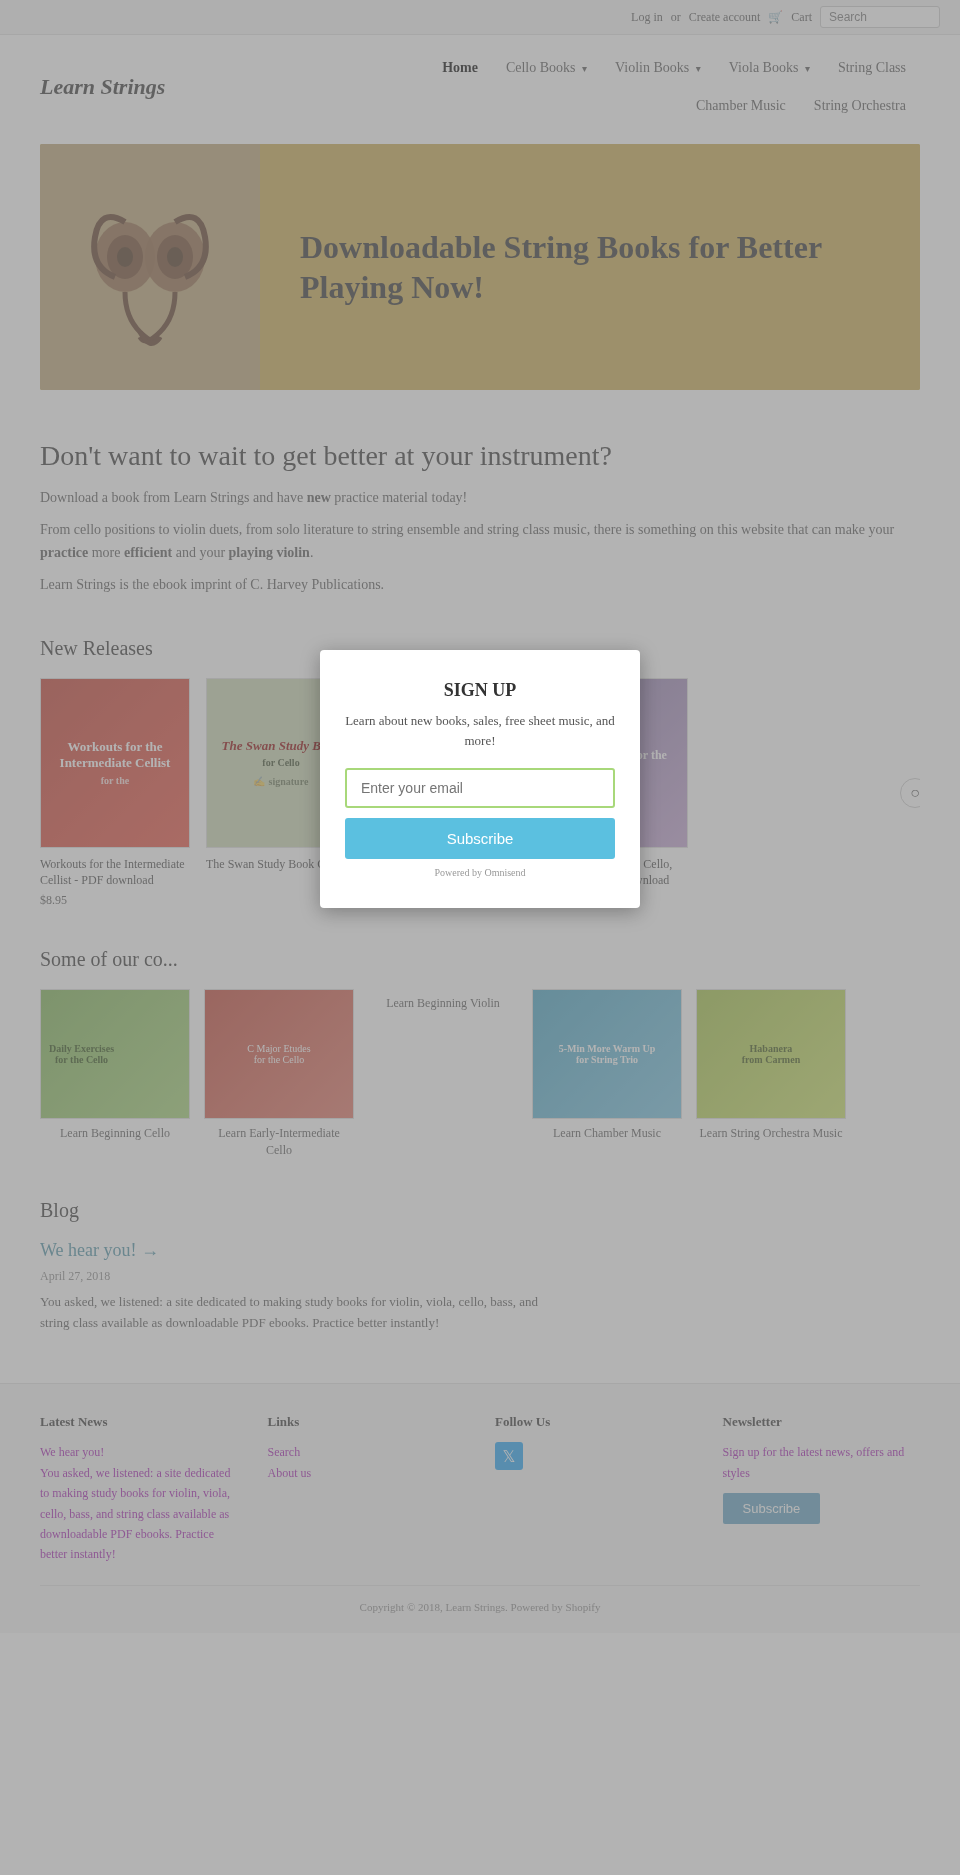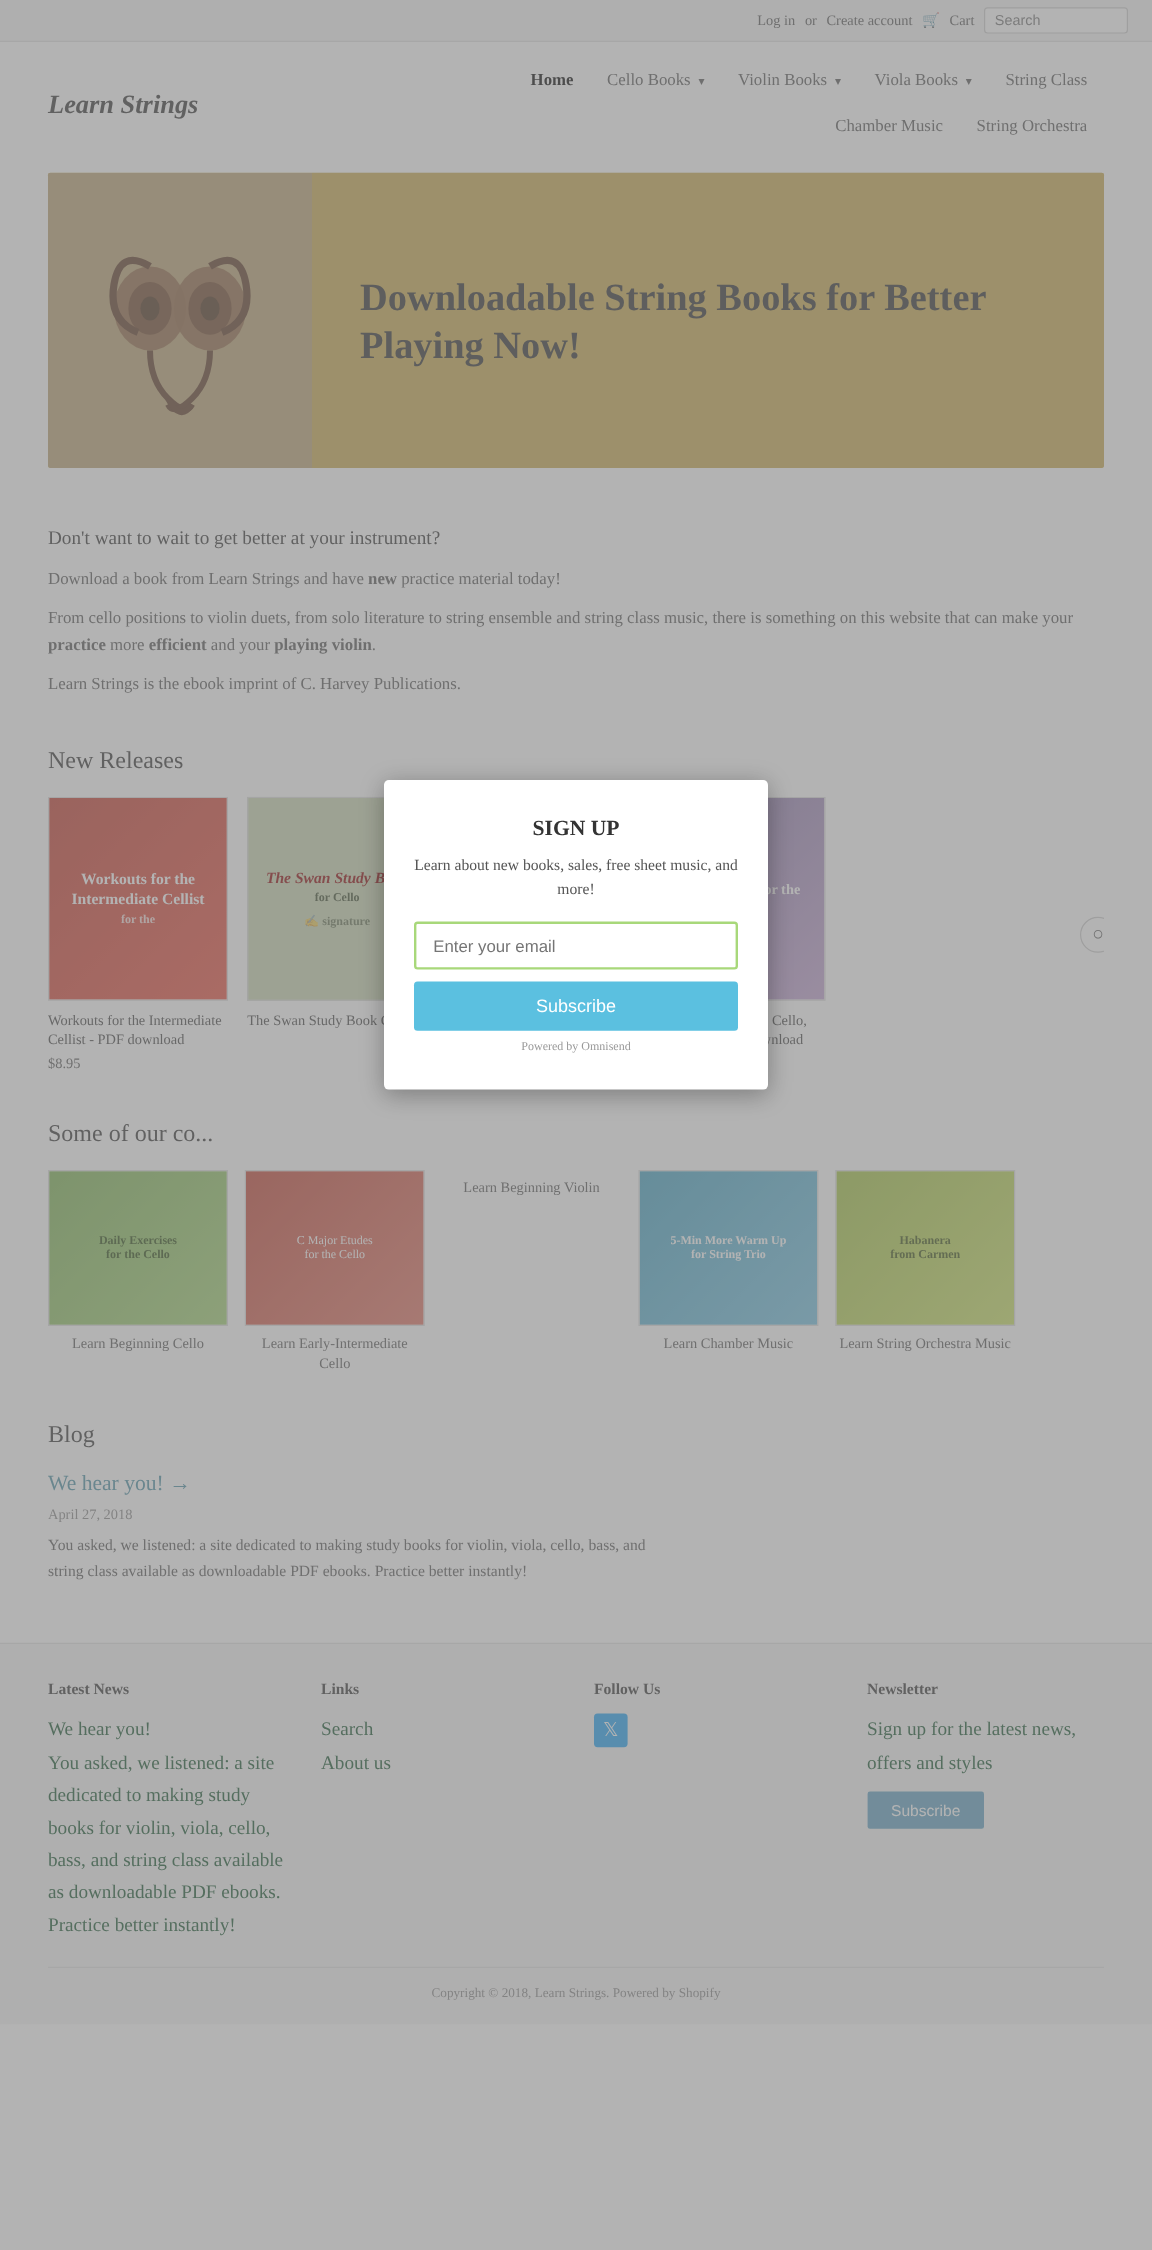--- a/index.html
+++ b/index.html
@@ -23,21 +23,21 @@
     .nav-row2 { display: flex; gap: 0; margin-top: 2px; }
 
     
     .hero { margin: 20px 40px; display: flex; background: #c8a84b; border-radius: 2px; overflow: hidden; height: 246px; }
     .hero-image { width: 220px; background: #d0c0a0; display: flex; align-items: center; justify-content: center; overflow: hidden; }
     .hero-text { flex: 1; background: #c8a84b; display: flex; align-items: center; padding: 30px 40px; }
     .hero-text h1 { font-size: 32px; font-weight: bold; color: #2c2c2c; line-height: 1.25; }
 
     
     .content-section { padding: 30px 40px 10px 40px; }
-    .content-section h2 { font-size: 16px; font-weight: normal; color: #333; margin-bottom: 15px; }
+    .content-section h2 { font-size: 28px; font-weight: normal; color: #333; margin-bottom: 15px; }
     .content-section p { font-size: 14px; color: #555; margin-bottom: 10px; line-height: 1.6; }
     .content-section p strong, .content-section p b { font-weight: bold; }
 
     
     .section { padding: 20px 40px; }
     .section-title { font-size: 20px; color: #333; margin-bottom: 18px; font-weight: normal; }
     .books-grid { display: flex; gap: 16px; overflow: hidden; position: relative; }
     .book-item { flex: 0 0 150px; cursor: pointer; }
     .book-title { font-size: 12px; color: #444; margin-top: 8px; line-height: 1.4; }
     .book-price { font-size: 12px; color: #555; margin-top: 4px; }
@@ -56,21 +56,21 @@
     .blog-section { padding: 20px 40px; }
     .blog-link { color: #4a90a4; text-decoration: none; font-size: 18px; }
     .blog-date { color: #888; font-size: 12px; margin: 8px 0; }
     .blog-excerpt { font-size: 13px; color: #555; line-height: 1.6; max-width: 500px; }
 
     
     footer { background: #f5f5f5; border-top: 1px solid #e0e0e0; padding: 30px 40px 20px 40px; margin-top: 30px; }
     .footer-grid { display: flex; gap: 30px; justify-content: space-between; }
     .footer-col { flex: 1; }
     .footer-col h4 { font-size: 13px; font-weight: bold; color: #333; margin-bottom: 12px; }
-    .footer-col p, .footer-col a { font-size: 16px; color: #14532d; line-height: 1.7; text-decoration: none; display: block; }
+    .footer-col p, .footer-col a { font-size: 12px; color: #a21caf; line-height: 1.7; text-decoration: none; display: block; }
     .twitter-icon { width: 28px; height: 28px; background: #1da1f2; border-radius: 3px; display: flex; align-items: center; justify-content: center; color: #fff; font-size: 16px; cursor: pointer; }
     .footer-subscribe-btn { background: #5c9fc0; color: #fff; border: none; padding: 8px 20px; font-size: 13px; cursor: pointer; border-radius: 2px; margin-top: 10px; }
     .footer-bottom { text-align: center; font-size: 11px; color: #888; margin-top: 20px; padding-top: 15px; border-top: 1px solid #e0e0e0; }
 
     
     .modal-overlay { position: fixed; top: 0; left: 0; width: 960px; height: 1875px; background: rgba(128,128,128,0.6); display: flex; align-items: flex-start; justify-content: center; z-index: 100; padding-top: 650px; }
     .modal { background: #fff; width: 320px; border-radius: 4px; padding: 30px 25px; text-align: center; box-shadow: 0 4px 20px rgba(0,0,0,0.3); }
     .modal h3 { font-size: 18px; font-weight: bold; color: #333; margin-bottom: 10px; }
     .modal p { font-size: 13px; color: #555; margin-bottom: 18px; line-height: 1.5; }
     .modal input { width: 100%; border: 2px solid #a8d87a; border-radius: 3px; padding: 10px 14px; font-size: 14px; color: #aaa; margin-bottom: 10px; outline: none; }
@@ -193,21 +193,21 @@
 
     <div class="arrow-btn">○</div>
   </div>
 </div>
 
 <div class="section">
   <h3 class="section-title">Some of our co...</h3>
   <div class="collection-grid">
 
     <div class="collection-item">
-      <div class="collection-cover-img" style="background: linear-gradient(135deg,#7ab050,#a0d070); display:flex; align-items:center; justify-content:center; padding:8px; color:#2a4a10; font-size:10px; text-align:center; font-weight:bold; border:1px solid #ddd; width:150px; height:130px;">
+      <div class="collection-cover-img" style="background: linear-gradient(135deg,#7ab050,#a0d070); display:flex; align-items:center; padding:8px; color:#2a4a10; font-size:10px; text-align:center; font-weight:bold; border:1px solid #ddd; width:150px; height:130px;">
         <div>Daily Exercises<br>for the Cello</div>
       </div>
       <div class="collection-label">Learn Beginning Cello</div>
     </div>
 
     <div class="collection-item">
       <div class="collection-cover-img" style="background: linear-gradient(135deg,#c04030,#e07060); display:flex; align-items:center; justify-content:center; padding:8px; color:#fff; font-size:10px; text-align:center; font-weight:normal; border:1px solid #ddd; width:150px; height:130px;">
         <div>C Major Etudes<br>for the Cello</div>
       </div>
       <div class="collection-label">Learn Early-Intermediate Cello</div>

